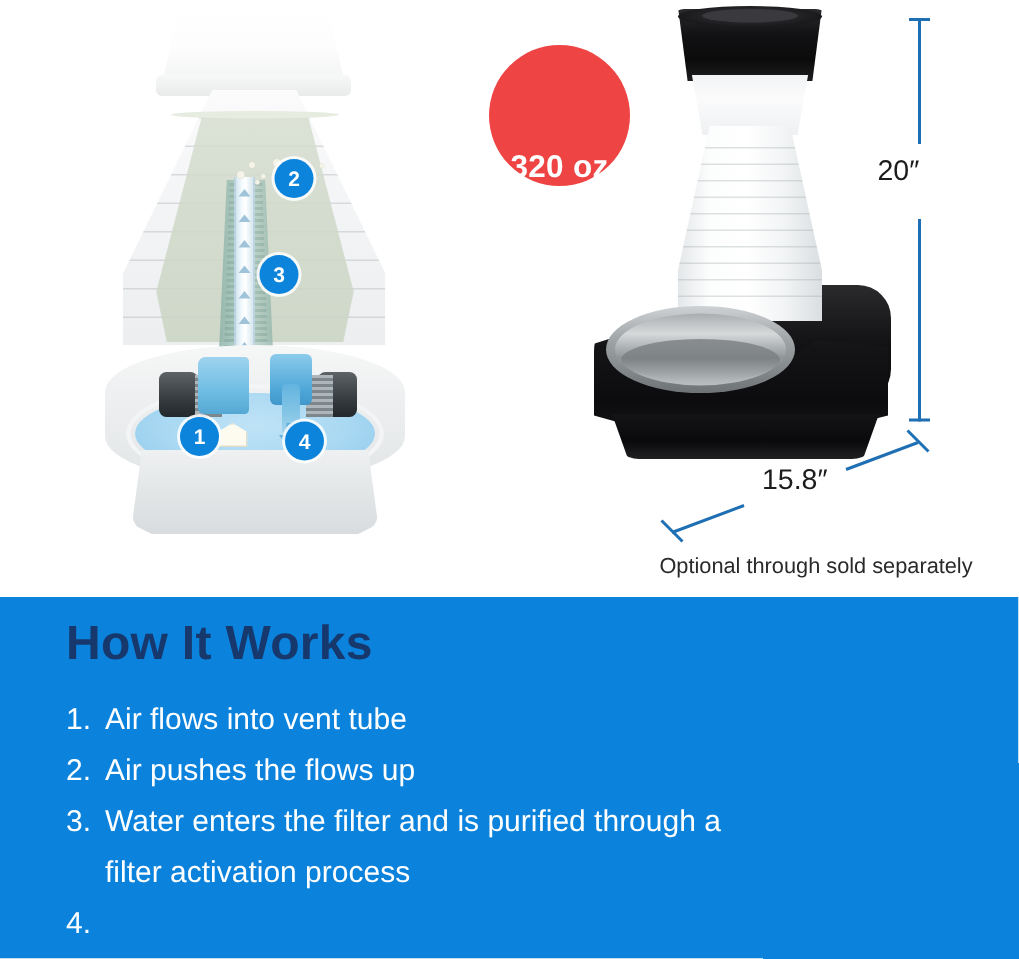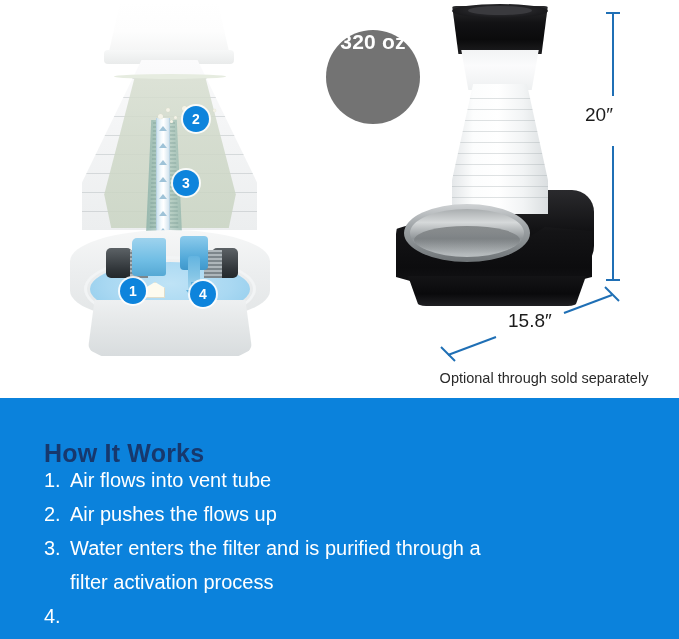--- a/index.html
+++ b/index.html
@@ -152,22 +152,22 @@
     background: #0d84dc; color: #fff;
     display: flex; align-items: center; justify-content: center;
     font-weight: bold; font-family: "Liberation Sans", sans-serif;
     box-shadow: 0 0 0 2px rgba(255,255,255,.85);
   }
   .badge-num { width: 26px; height: 26px; font-size: 14px; }
 
   
   #cap-badge {
     position: absolute; left: 326px; top: 30px; width: 94px; height: 94px;
-    border-radius: 50%; background: #737373;
-    display: flex; align-items: flex-start; justify-content: center;
+    border-radius: 50%; background: #ef4444;
+    display: flex; align-items: flex-end; justify-content: center;
   }
   #cap-badge span { color: #fff; font-size: 21px; font-weight: bold; letter-spacing: .2px; }
 
   
   #product { position: absolute; left: 390px; top: 4px; width: 215px; height: 320px; }
   .pr-cap {
     position: absolute; left: 58px; top: 2px; width: 104px; height: 48px;
     background: linear-gradient(180deg,#2b2b2d 0%,#121214 35%,#0b0b0c 70%,#1e1e20 100%);
     border-radius: 8px 8px 5px 5px;
     clip-path: polygon(4% 0%, 96% 0%, 90% 100%, 10% 100%);
@@ -245,21 +245,21 @@
     color: #2a2a2a; font-size: 14.5px; text-align: center; white-space: nowrap;
   }
 
   
   #banner {
     position: absolute; left: 0; top: 398px; width: 679px; height: 241px;
     background: #0b82dc;
   }
   #banner h1 {
     position: absolute; left: 44px; top: 12px;
-    color: #17386d; font-size: 25px; font-weight: bold; letter-spacing: .2px; margin-top: 29px;
+    color: #17386d; font-size: 32px; font-weight: bold; letter-spacing: .2px;
   }
   #steps { position: absolute; left: 44px; top: 66px; width: 600px; }
   .step { position: relative; display: flex; margin-bottom: 2px; }
   .step-num {
     width: 26px; flex: 0 0 26px; color: #ffffff; font-size: 20px; line-height: 32px;
   }
   .step-txt { color: #ffffff; font-size: 20px; line-height: 32px; }
 </style>
 </head>
 <body>

